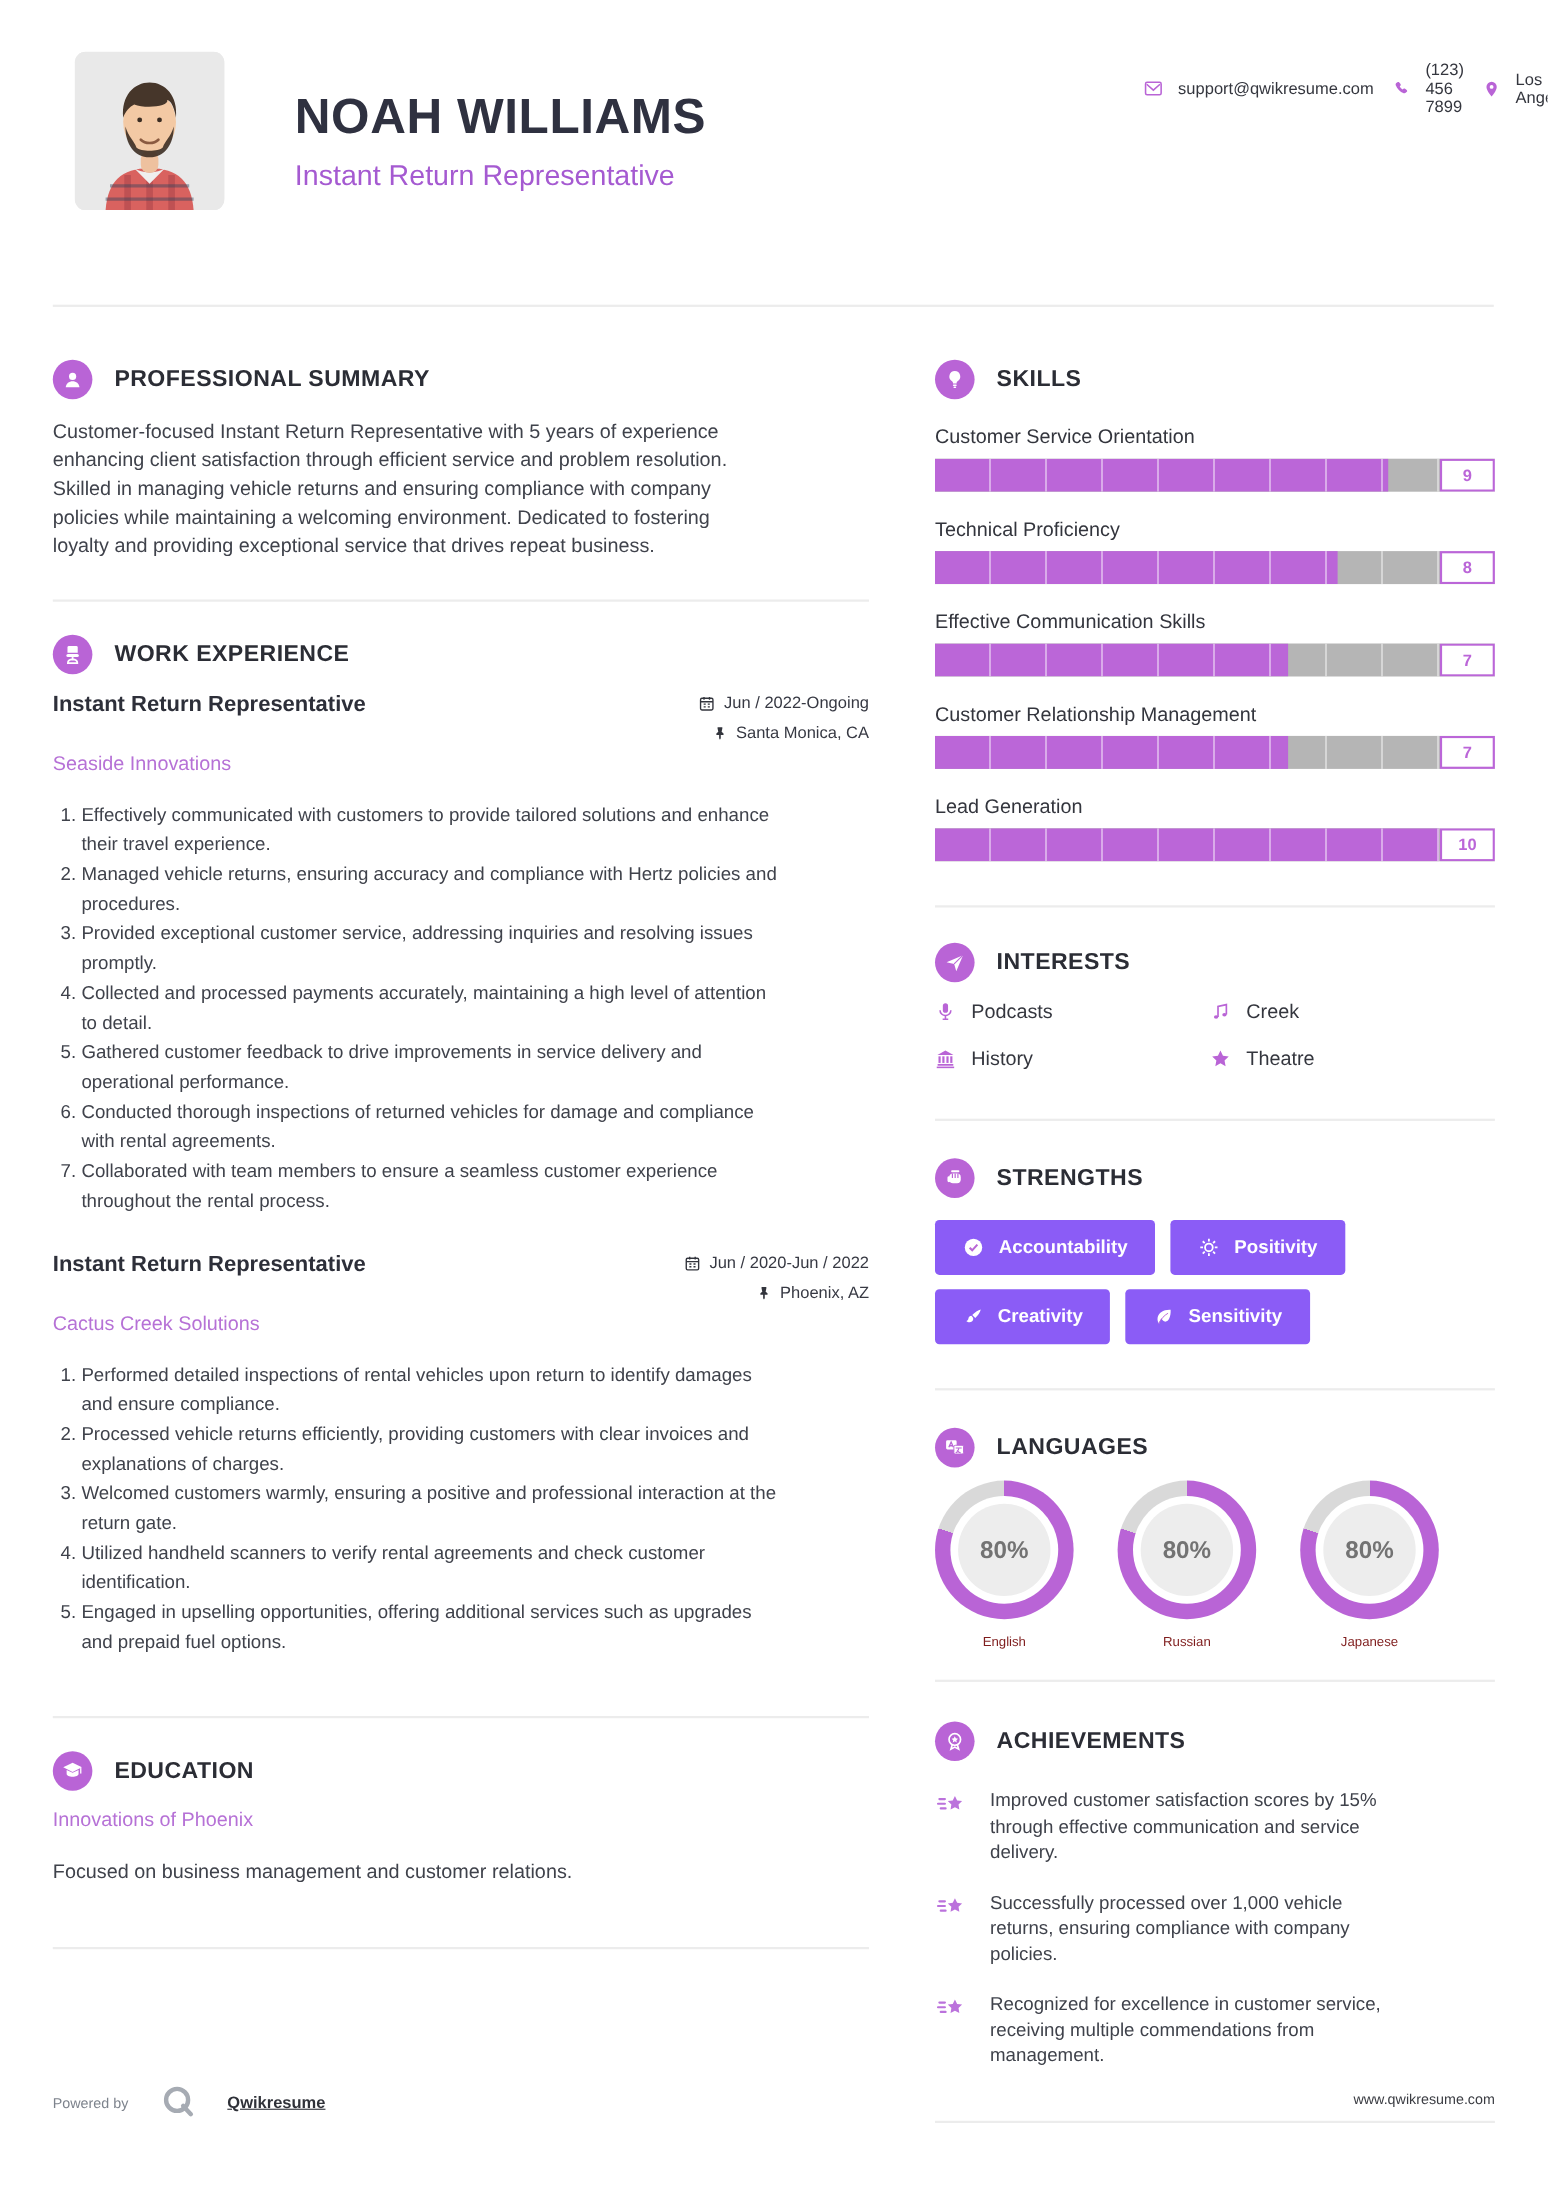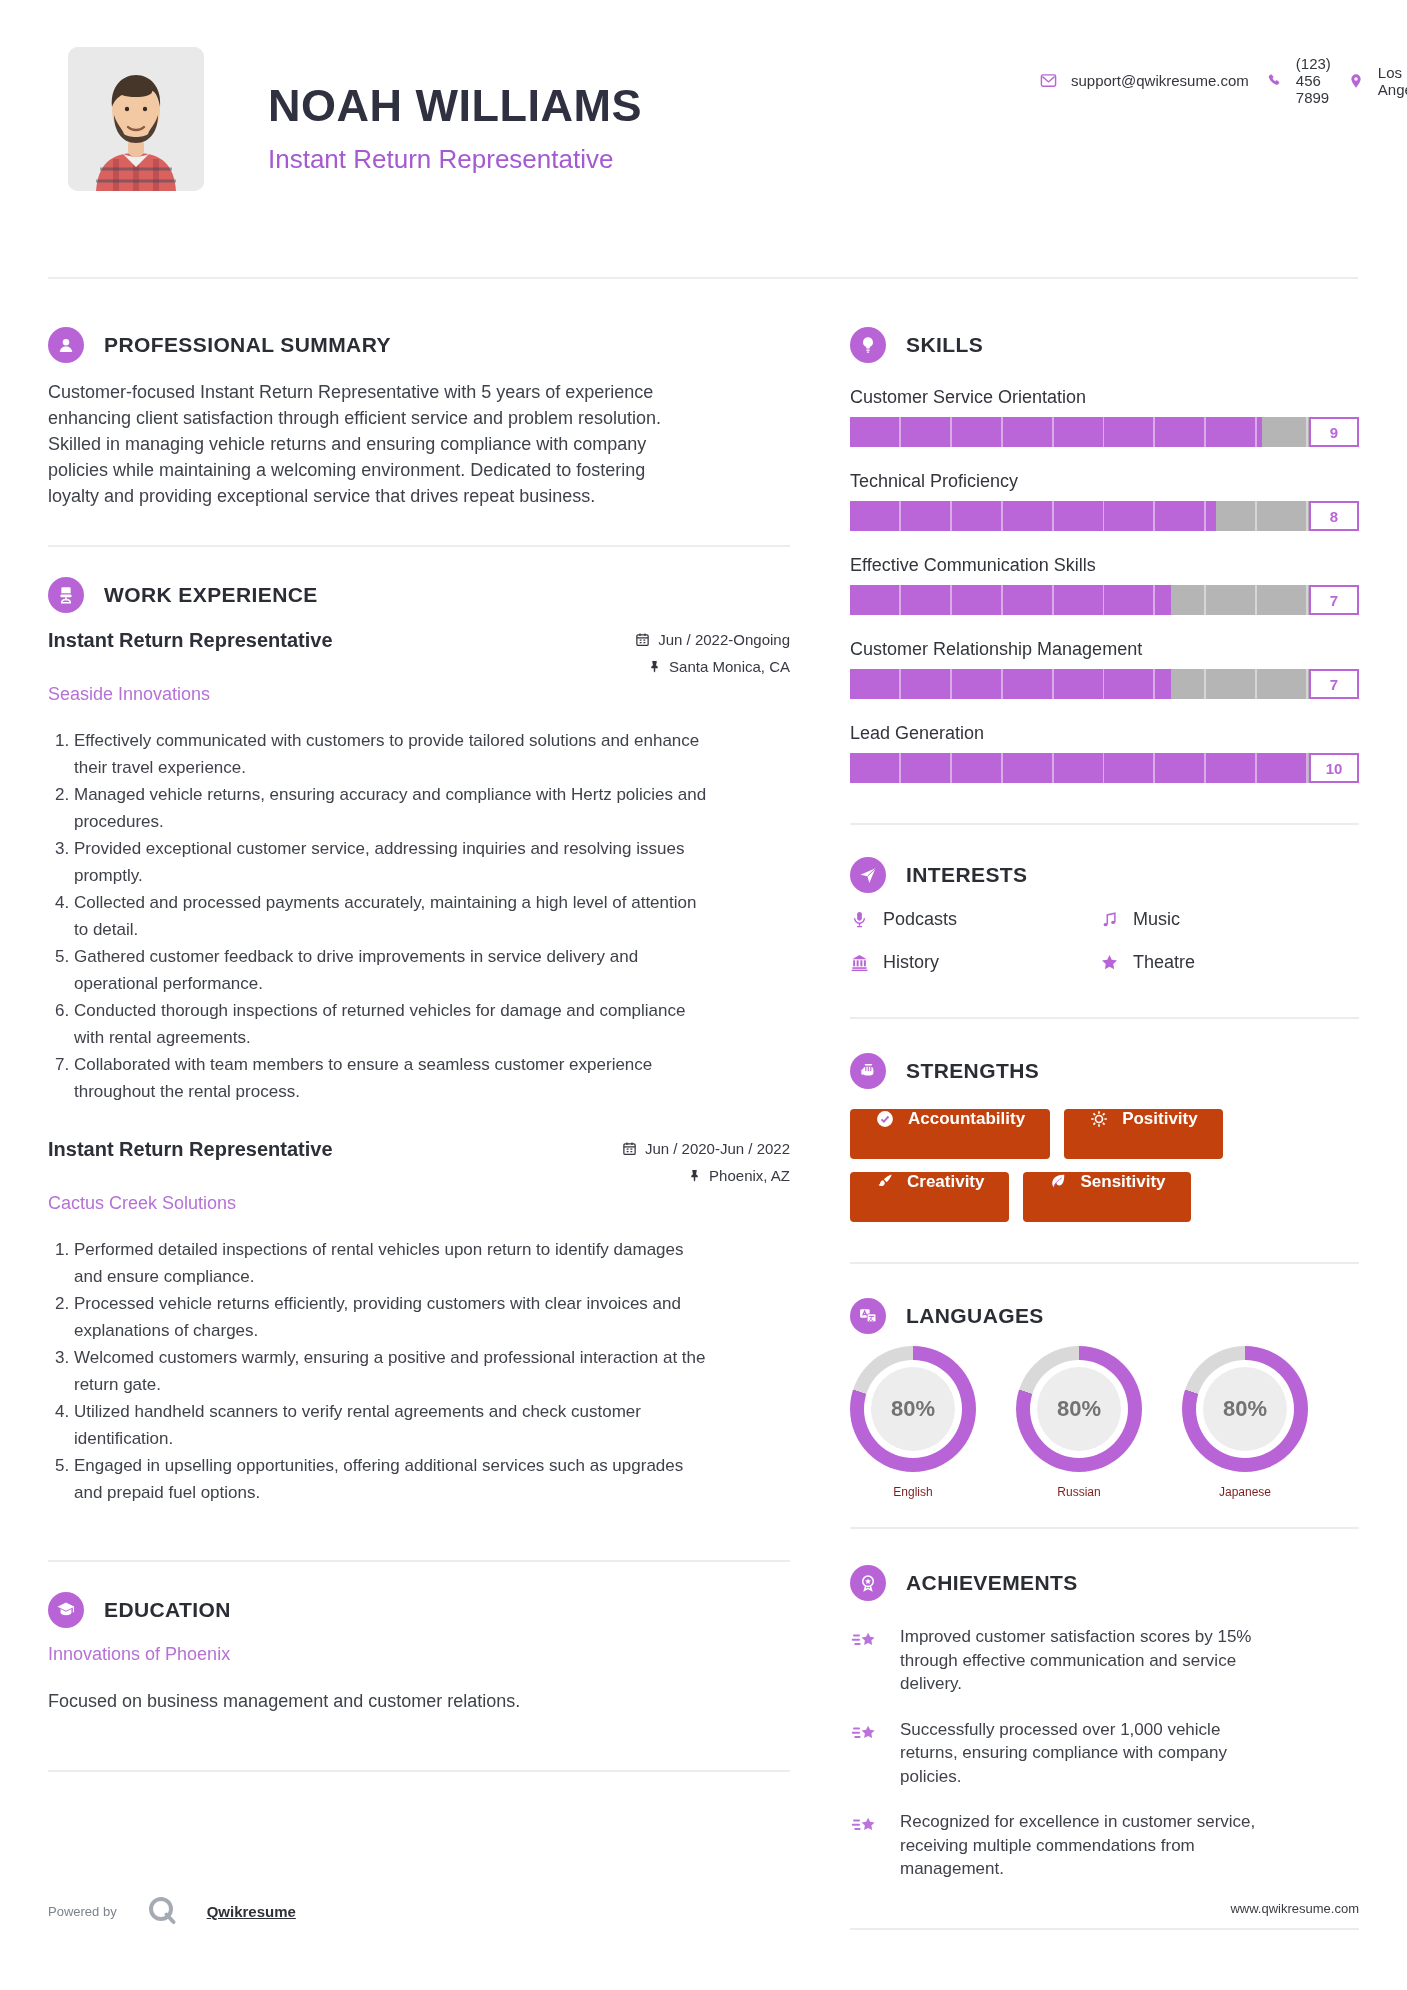--- a/index.html
+++ b/index.html
@@ -60,22 +60,22 @@
   
   .sec-interests { margin-top:32px; }
   .interests-grid { margin-top:16px; display:grid; grid-template-columns:250px 1fr; row-gap:22px; }
   .interest { display:flex; align-items:center; gap:14px; font-size:18px; color:#34363e; }
   .interest .iicon { color:#b964d6; display:flex; }
   .rdiv-interests { margin-top:44px; }
 
   
   .sec-strengths { margin-top:34px; }
   .pills { margin-top:20px; display:flex; flex-wrap:wrap; gap:13px 14px; }
-  .pill { background:#c2410c; color:#fff; font-weight:700; font-size:17px; height:50px; padding:0 25px;
-     display:inline-flex; align-items:flex-start; gap:13px; border-radius:4px; }
+  .pill { background:#8b5cf6; color:#fff; font-weight:700; font-size:17px; height:50px; padding:0 25px;
+     display:inline-flex; align-items:center; gap:13px; border-radius:4px; }
   .rdiv-strengths { margin-top:40px; }
 
   
   .sec-langs { margin-top:34px; }
   .langs { margin-top:12px; display:flex; gap:40px; }
   .lang { display:flex; flex-direction:column; align-items:center; gap:13px; }
   .donut { width:126px; height:126px; border-radius:50%; display:flex; align-items:center; justify-content:center; }
   .donut-hole { width:98px; height:98px; border-radius:50%; background:#fff; display:flex; align-items:center; justify-content:center; }
   .donut-disc { width:84px; height:84px; border-radius:50%; background:#ededed; display:flex; align-items:center; justify-content:center; }
   .donut-pct { font-size:22px; font-weight:700; color:#737373; }
@@ -352,21 +352,21 @@
           <span>Podcasts</span>
         </div>
         <div class="interest">
           <span class="iicon">
             <svg width="19" height="19" viewBox="0 0 24 24">
                 <path d="M9.2 18.3V6.2l9.6-2.1v11.4" fill="none" stroke="currentColor" stroke-width="1.9"></path>
                 <ellipse cx="7" cy="18.5" rx="2.5" ry="2" fill="currentColor"></ellipse>
                 <ellipse cx="16.6" cy="15.7" rx="2.5" ry="2" fill="currentColor"></ellipse>
               </svg>
           </span>
-          <span>Music</span>
+          <span>Creek</span>
         </div>
         <div class="interest">
           <span class="iicon">
             <svg width="19" height="19" viewBox="0 0 24 24">
                 <path d="M12 2.6L2.8 7.8h18.4z" fill="currentColor"></path>
                 <rect x="4" y="9.2" width="2.5" height="7.6" fill="currentColor"></rect>
                 <rect x="8.4" y="9.2" width="2.5" height="7.6" fill="currentColor"></rect>
                 <rect x="13.1" y="9.2" width="2.5" height="7.6" fill="currentColor"></rect>
                 <rect x="17.5" y="9.2" width="2.5" height="7.6" fill="currentColor"></rect>
                 <rect x="3" y="18" width="18" height="2" fill="currentColor"></rect>

